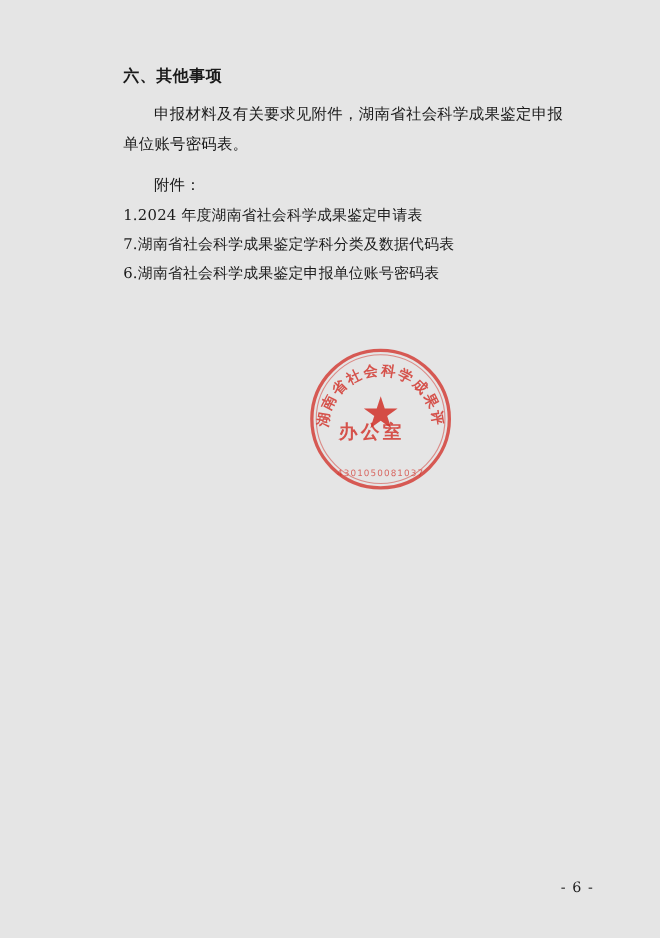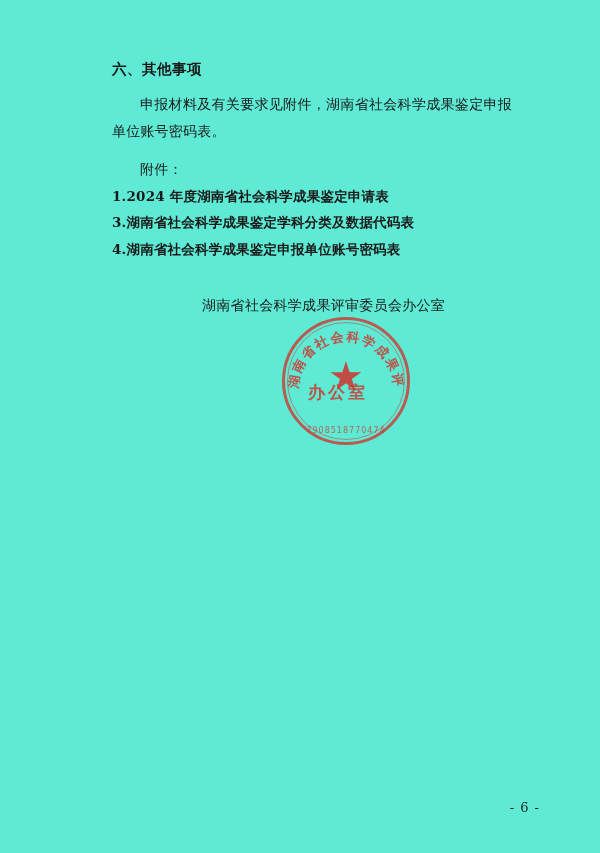--- a/index.html
+++ b/index.html
@@ -11,21 +11,21 @@
     width: 600px;
     height: 853px;
     position: relative;
     font-family: "DejaVu Serif", "Liberation Serif", serif;
     color: #1a1a1a;
     overflow: hidden;
   }
   .page {
     position: absolute;
     inset: 0;
-    background: #5eead4;
+    background: #e5e5e5;
   }
   .content {
     position: absolute;
     left: 112px;
     top: 60px;
     width: 400px;
   }
   .section-title {
     font-size: 14.5px;
     font-weight: bold;
@@ -51,21 +51,20 @@
   .attach-list {
     list-style: none;
     margin: 0;
     padding: 0;
   }
   .attach-list li {
     font-size: 13.5px;
     line-height: 1.95;
     letter-spacing: 0.2px;
     white-space: nowrap;
-    font-weight: bold;
   }
   .signature {
     margin-top: 30px;
     position: relative;
   }
   .sig-line {
     font-size: 14px;
     line-height: 1.9;
     letter-spacing: 0.3px;
     padding-left: 90px;
@@ -168,39 +167,38 @@
   <div class="content">
 
     <h2 class="section-title">六、其他事项</h2>
 
     <p class="para">申报材料及有关要求见附件，湖南省社会科学成果鉴定申报单位账号密码表。</p>
 
     <p class="attach-label">附件：</p>
 
     <ul class="attach-list">
       <li>1.2024 年度湖南省社会科学成果鉴定申请表</li>
-      <li>3.湖南省社会科学成果鉴定学科分类及数据代码表</li>
-      <li>4.湖南省社会科学成果鉴定申报单位账号密码表</li>
+      <li>7.湖南省社会科学成果鉴定学科分类及数据代码表</li>
+      <li>6.湖南省社会科学成果鉴定申报单位账号密码表</li>
     </ul>
 
     <div class="signature">
-      <div class="sig-line">湖南省社会科学成果评审委员会办公室</div>
     </div>
   </div>
 
   <div class="seal">
     <div class="seal-ring"></div>
     <div class="seal-ring-inner"></div>
     <svg class="seal-arc" viewBox="0 0 128 128">
       <defs>
         <path id="arcpath" d="M 16,72 A 48,48 0 0 1 112,72"></path>
       </defs>
       <text>
         <textPath href="#arcpath" startOffset="50%" text-anchor="middle" id="seal-arc-label">湖南省社会科学成果评</textPath>
       </text>
     </svg>
     <div class="seal-star">★</div>
     <div class="seal-bottom">办公室</div>
-    <div class="seal-code">7908518770474</div>
+    <div class="seal-code">4301050081037</div>
   </div>
 
   <div class="page-number">- 6 -</div>
 </div>
 
 </body></html>

